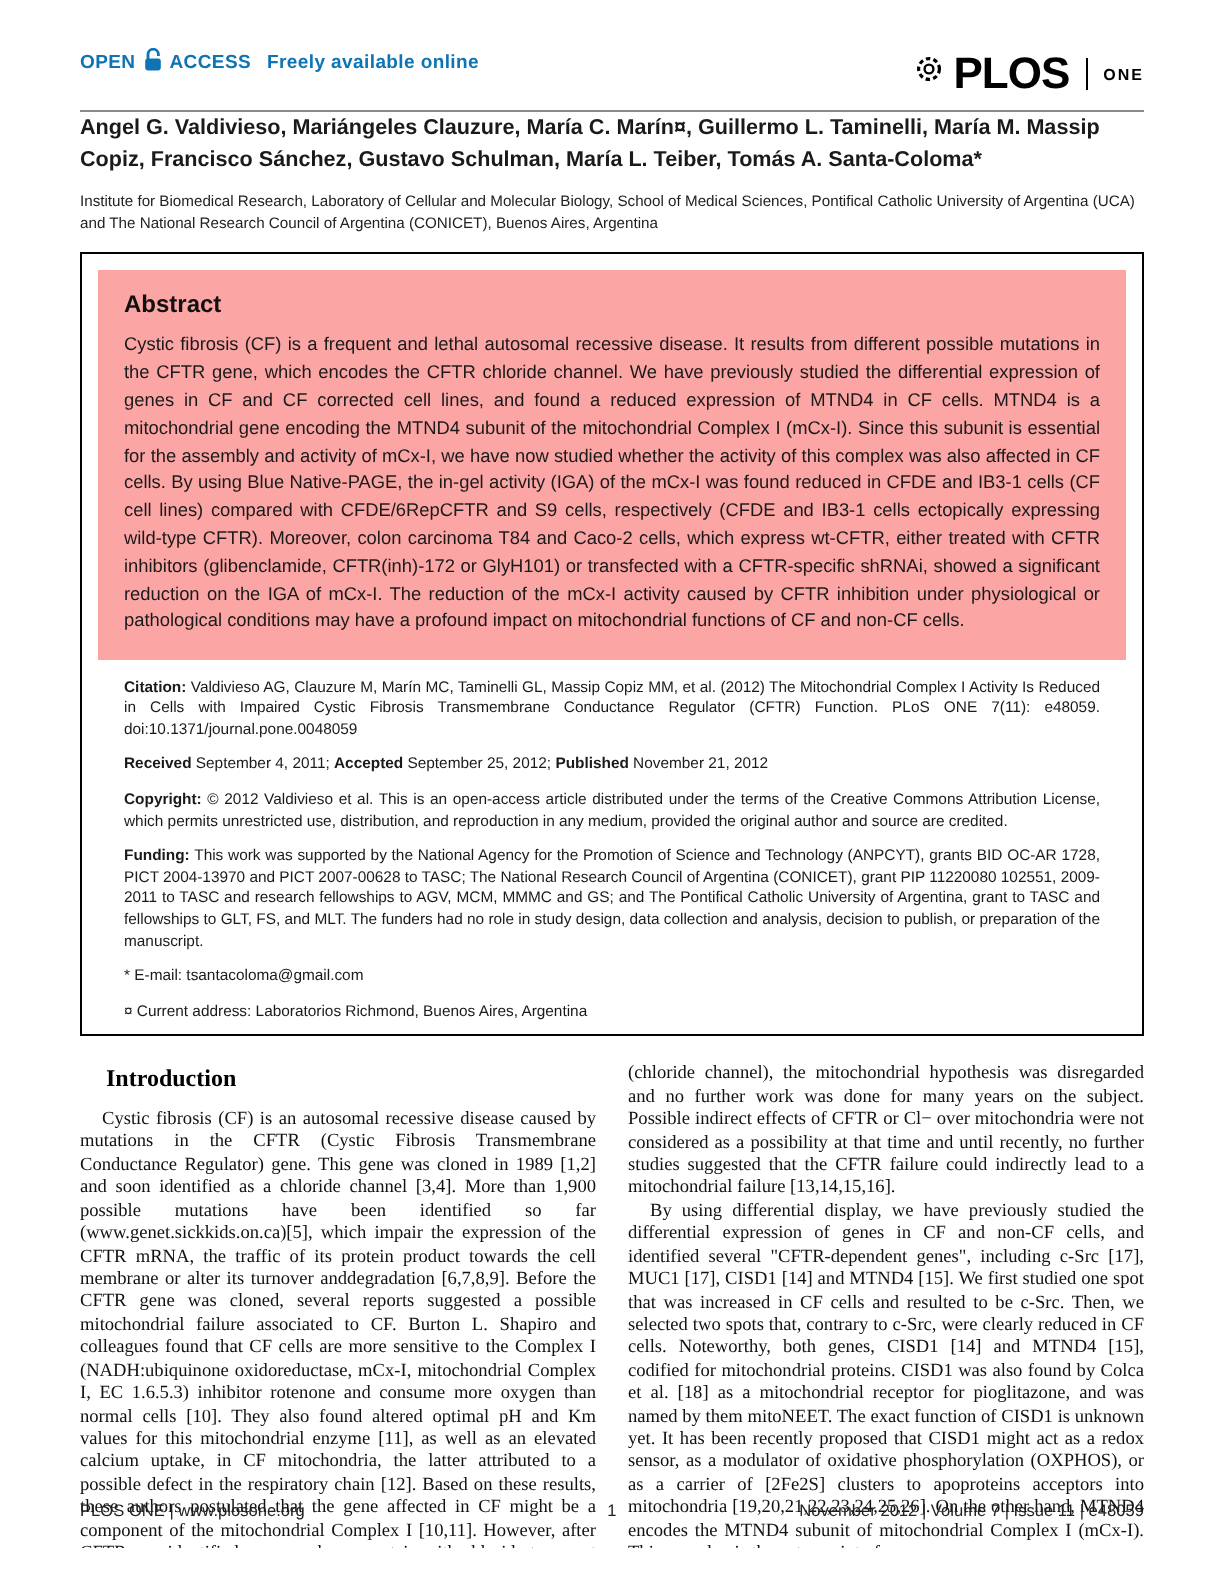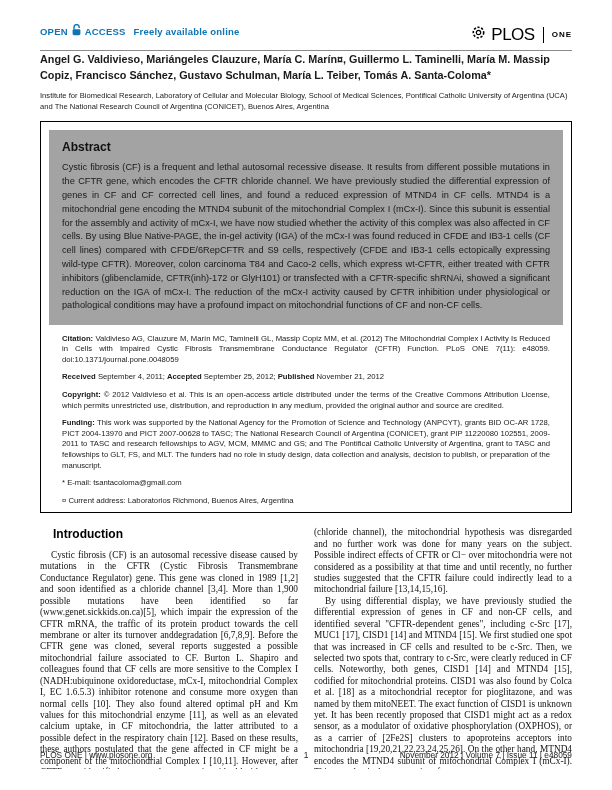--- a/index.html
+++ b/index.html
@@ -7,40 +7,40 @@
     width:612px;height:790px;position:relative;overflow:hidden;
     background:#ffffff;color:#1a1a1a;
     font-family:"Liberation Sans", sans-serif;
   }
   .page{position:absolute;left:40px;right:40px;top:0;}
   
   .masthead{display:flex;justify-content:space-between;align-items:flex-start;padding-top:24px;}
   .oa{color:#0e74b4;font-weight:bold;font-size:9.5px;display:flex;align-items:center;gap:3px;letter-spacing:.2px;}
   .oa .freely{margin-left:5px;}
   .plos-logo{display:flex;align-items:center;gap:4px;color:#000;}
-  .plos-word{font-size:17px;font-weight:normal;letter-spacing:-0.5px;}
+  .plos-word{font-size:22px;font-weight:bold;letter-spacing:-0.5px;}
   .plos-divider{width:1px;height:16px;background:#000;margin:0 4px;}
   .plos-one{font-size:8px;font-weight:bold;letter-spacing:1px;}
   .head-rule{border:none;border-top:1.5px solid #8a8a8a;margin:5px 0 0 0;}
   
   .title{font-size:19.5px;line-height:1.3;font-weight:bold;color:#000;margin:14px 0 10px 0;letter-spacing:-0.2px;}
   .authors{font-size:10.8px;font-weight:bold;line-height:1.5;margin:0 0 7px 0;}
   .affiliation{font-size:7.6px;line-height:1.45;color:#222;margin:0 0 9px 0;}
   
   .infobox{border:1.6px solid #000;padding:8px 8px 6px 8px;}
-  .abstract-panel{background:#a3a3a3;padding:10px 13px 12px 13px;}
+  .abstract-panel{background:#fca5a5;padding:10px 13px 12px 13px;}
   .abstract-title{font-size:12px;font-weight:bold;margin:0 0 7px 0;color:#111;}
   .abstract-text{font-size:9.2px;line-height:1.5;text-align:justify;margin:0;}
   .notes{padding:2px 13px 0 13px;}
   .notes p{font-size:7.7px;line-height:1.4;margin:6.5px 0 0 0;text-align:justify;}
   .notes b{font-weight:bold;}
   
   .columns{display:flex;gap:16px;margin-top:14px;height:242px;overflow:hidden;}
   .col{width:calc(50% - 8px);font-family:"Liberation Serif", serif;font-size:9.3px;line-height:1.23;text-align:justify;color:#111;}
-  .intro-heading{font-family:Liberation Sans, sans-serif;font-size:12px;font-weight:bold;margin:0 0 8px 0;color:#000;padding-left:13px;}
+  .intro-heading{font-family:Liberation Serif, serif;font-size:12px;font-weight:bold;margin:0 0 8px 0;color:#000;padding-left:13px;}
   .col p{margin:0;}
   .col p.indent{text-indent:11px;}
   .col p + p{margin-top:0;}
   
   .footer{position:absolute;left:40px;right:40px;top:750px;font-size:8.3px;color:#222;display:flex;align-items:baseline;}
   .footer .f-left{width:40%;}
   .footer .f-page{width:20%;text-align:center;}
   .footer .f-right{width:40%;text-align:right;}
 </style>
 </head>

